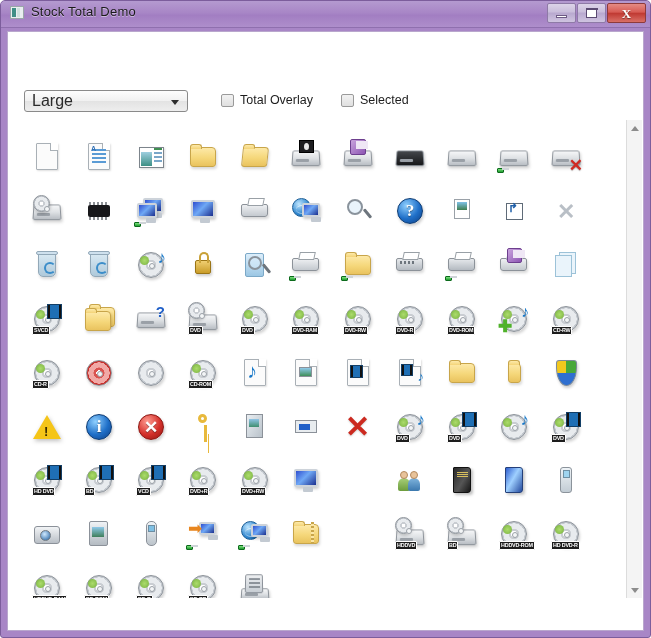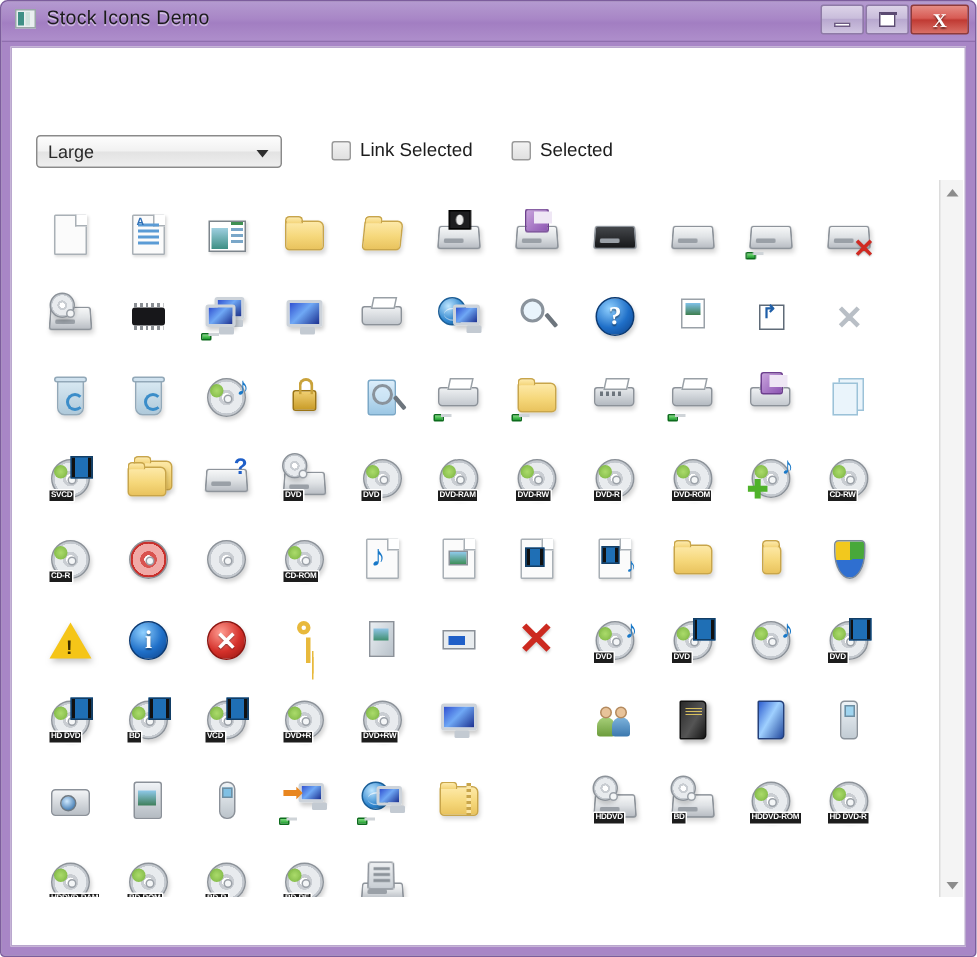--- a/index.html
+++ b/index.html
@@ -59,21 +59,21 @@
   .client{
     position:absolute;left:6px;top:30px;width:637px;height:600px;
     background:#fff;border:1px solid #b9a7cd;box-sizing:border-box;
   }
   .combo{
     position:absolute;left:16px;top:58px;width:164px;height:22px;box-sizing:border-box;
     border:1px solid #8a8a8a;border-radius:3px;
     background:linear-gradient(to bottom,#fdfdfd 0%,#f1f1f1 48%,#e3e3e3 52%,#eeeeee 100%);
     display:flex;align-items:center;
   }
-  .combo .val{font-size:12px;color:#2a2a2a;margin-left:7px;}
+  .combo .val{font-size:16px;color:#2a2a2a;margin-left:7px;}
   .combo .arrow{
     position:absolute;right:8px;top:9px;width:0;height:0;
     border-left:4px solid transparent;border-right:4px solid transparent;border-top:5px solid #2d2d2d;
   }
   .chk-wrap{position:absolute;top:61px;display:flex;align-items:center;gap:6px;}
   .chk-wrap.a{left:213px;}
   .chk-wrap.b{left:333px;}
   .chkbox{
     width:13px;height:13px;box-sizing:border-box;
     border:1px solid #9a9a9a;border-radius:2px;
@@ -300,21 +300,21 @@
 <body>
 
 <div class="window">
 
   <div class="titlebar">
     <div class="title-left">
       <span class="app-icon">
         <span class="bar1"></span>
           <span class="bar2"></span>
       </span>
-      <span class="title-text">Stock Icons Demo</span>
+      <span class="title-text">Stock Total Demo</span>
     </div>
     <div class="win-buttons">
       <div class="wbtn">
         <span class="glyph-min"></span>
       </div>
       <div class="wbtn">
         <span class="glyph-max"></span>
       </div>
       <div class="wbtn close">
         <span class="glyph-close">X</span>
@@ -324,21 +324,21 @@
 
   <div class="client">
 
     <div class="combo">
       <span class="val">Large</span>
       <span class="arrow"></span>
     </div>
 
     <label class="chk-wrap a">
       <span class="chkbox"></span>
-      <span class="chk-label">Link Selected</span>
+      <span class="chk-label">Total Overlay</span>
     </label>
 
     <label class="chk-wrap b">
       <span class="chkbox"></span>
       <span class="chk-label">Selected</span>
     </label>
 
     <div class="grid-area" id="grid">
         <div class="icon-cell" style="left: 21px; top: 20px;">
           <span class="ic">

